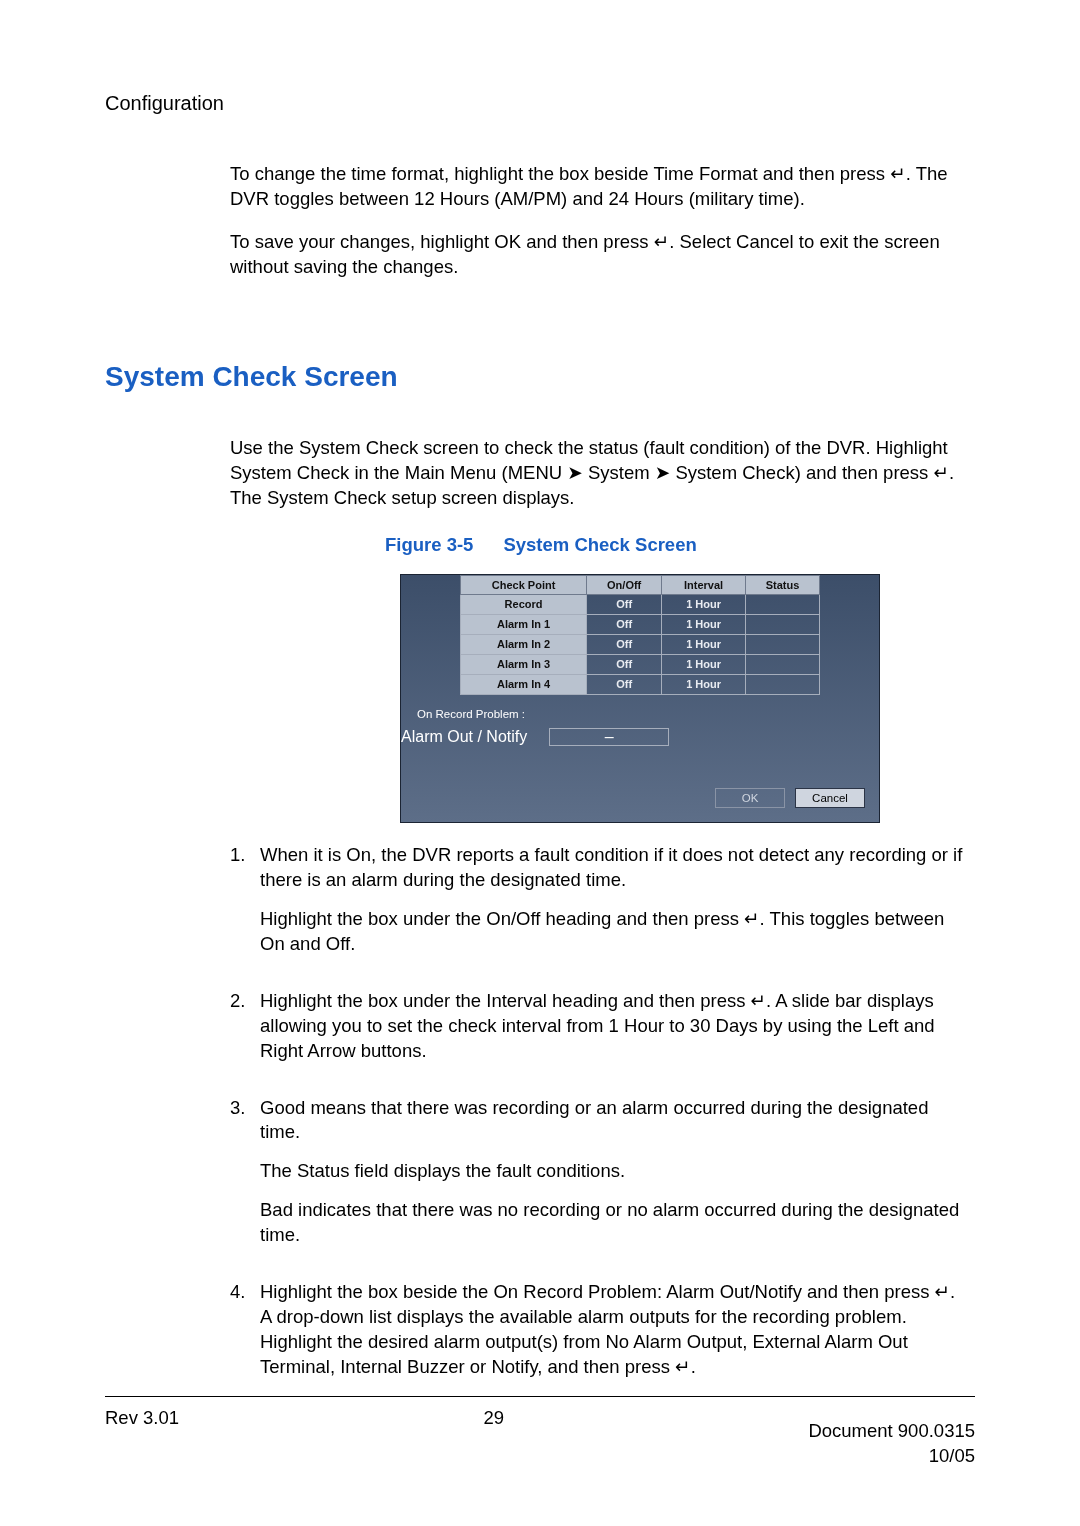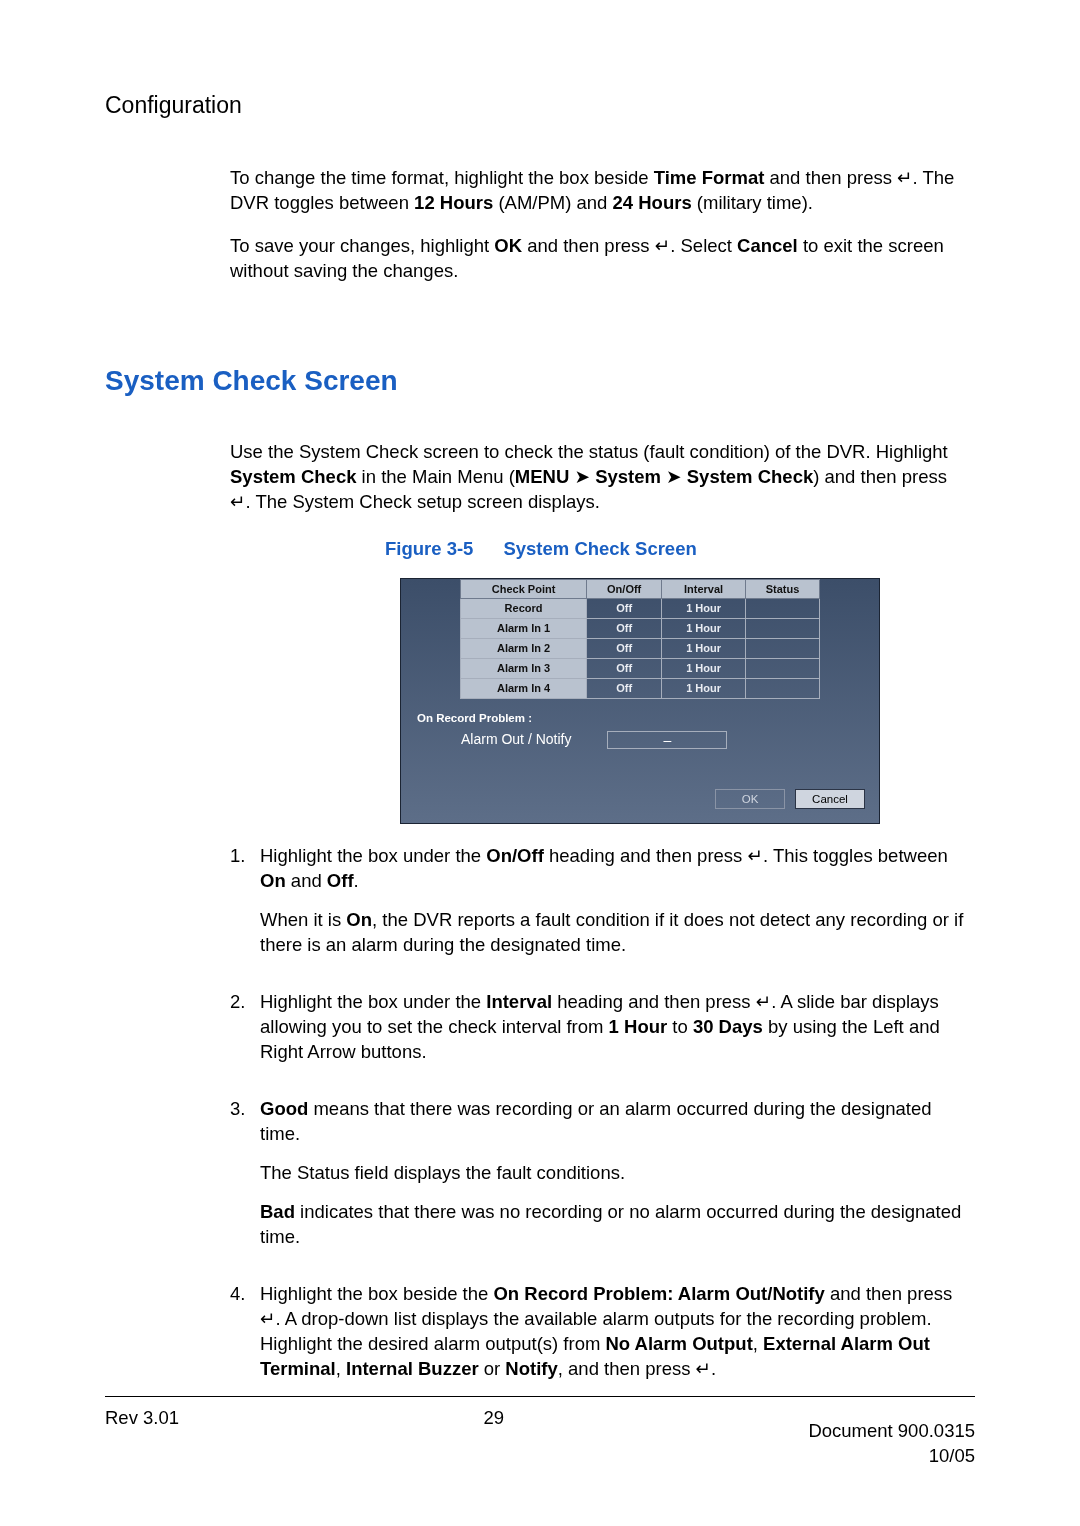--- a/index.html
+++ b/index.html
@@ -12,28 +12,28 @@
     font-size: 18.5px;
     line-height: 1.35;
     color: #000;
   }
   .page {
     position: absolute;
     left: 105px;
     top: 90px;
     width: 870px;
   }
-  .header-label { font-size: 23px; }
+  .header-label { font-size: 20px; }
   .body-block {
     margin-left: 125px;
     margin-top: 45px;
     width: 740px;
   }
   .body-block p { margin-bottom: 18px; }
-  .bold { font-weight: bold; }
+  .bold { font-weight: normal; }
   .enter-glyph { font-family: "DejaVu Sans", Arial, sans-serif; }
   .section-heading {
     color: #1a5fc2;
     font-size: 28px;
     font-weight: bold;
     margin-top: 78px;
     margin-bottom: 40px;
   }
   .figure-caption {
     color: #1a5fc2;
@@ -87,30 +87,29 @@
     background: #b9c2cf;
     color: #111;
     border-color: #6f7a8d;
   }
   .ss-table td.first {
     background: #b9c2cf;
     color: #111;
   }
   .ss-subhead {
     margin: 12px 0 4px 16px;
-    font-weight: bold;
+    font-weight: normal;
     font-size: 11.5px;
     color: #fff;
   }
   .ss-notify {
     display: flex;
     align-items: center;
-    gap: 36px;
-    margin-left: 60px;
-    font-size: 14px;
+    gap: 22px;
+    font-size: 16px;
   }
   .ss-notify-box {
     display: inline-block;
     width: 120px;
     height: 18px;
     border: 1px solid #a6aebc;
     text-align: center;
     line-height: 16px;
   }
   .ss-buttons {
@@ -234,22 +233,22 @@
         <div class="ss-btn ok">OK</div>
         <div class="ss-btn cancel">Cancel</div>
       </div>
     </div>
   </div>
 
   <div class="steps" id="steps-container">
       <div class="step">
         <div class="step-num">1.</div>
         <div class="step-body">
+          <p><span>When it is </span><span class="bold">On</span><span>, the DVR reports a fault condition if it does not detect any recording or if there is an alarm during the designated time.</span></p>
           <p><span>Highlight the box under the </span><span class="bold">On/Off</span><span> heading and then press </span><span class="enter-glyph">↵</span><span>. This toggles between </span><span class="bold">On</span><span> and </span><span class="bold">Off</span><span>.</span></p>
-          <p><span>When it is </span><span class="bold">On</span><span>, the DVR reports a fault condition if it does not detect any recording or if there is an alarm during the designated time.</span></p>
         </div>
       </div>
       <div class="step">
         <div class="step-num">2.</div>
         <div class="step-body">
           <p><span>Highlight the box under the </span><span class="bold">Interval</span><span> heading and then press </span><span class="enter-glyph">↵</span><span>. A slide bar displays allowing you to set the check interval from </span><span class="bold">1 Hour</span><span> to </span><span class="bold">30 Days</span><span> by using the Left and Right Arrow buttons.</span></p>
         </div>
       </div>
       <div class="step">
         <div class="step-num">3.</div>

